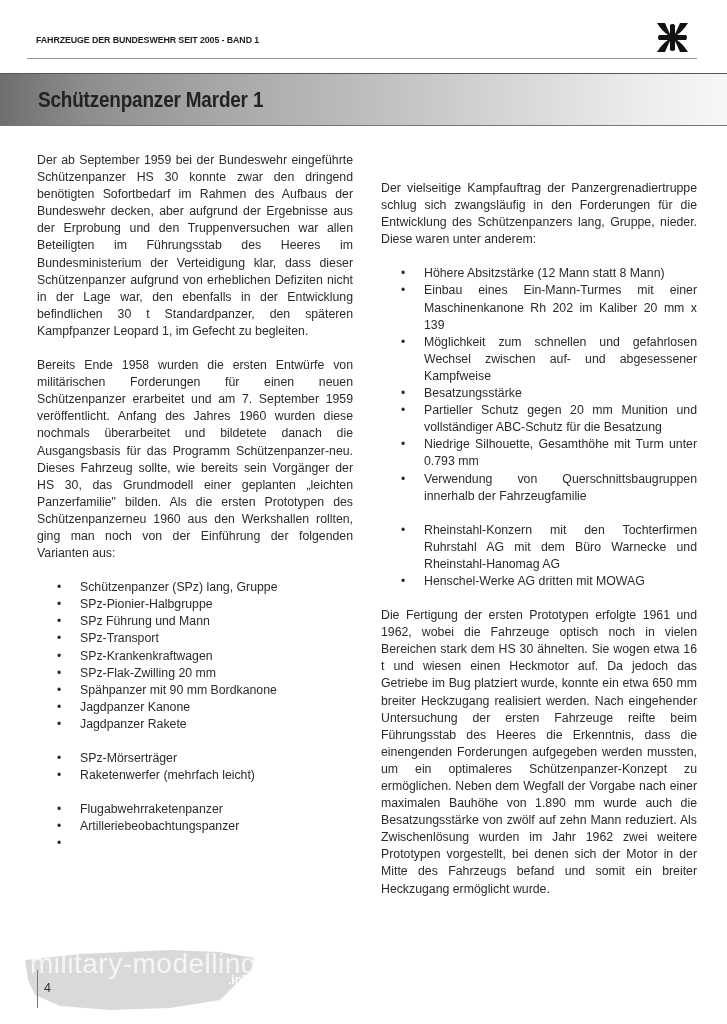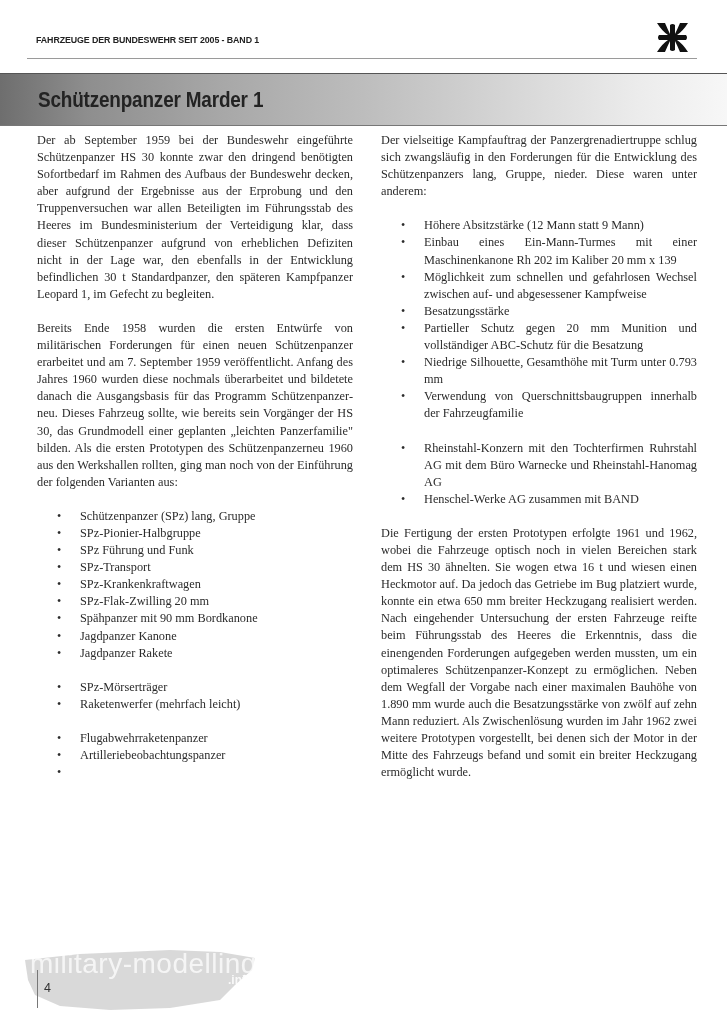--- a/index.html
+++ b/index.html
@@ -16,23 +16,23 @@
   .cross { position: absolute; left: 655px; top: 21px; width: 35px; height: 33px; }
   .title-band {
     position: absolute; left: 0; top: 73px; width: 727px; height: 51px;
     background: linear-gradient(90deg, #6e6e6e 0%, #8e8e8e 12%, #a7a7a7 30%, #bdbdbd 50%, #d6d6d6 70%, #ececec 88%, #f7f7f7 100%);
     border-top: 1px solid #555; border-bottom: 1px solid #777;
   }
   .page-title {
     position: absolute; left: 38px; top: 87px; font-size: 22px; font-weight: bold;
     color: #232323; transform: scaleX(0.86); transform-origin: left; letter-spacing: -0.2px;
   }
-  .col { position: absolute; top: 132px; width: 316px; font-size: 12.3px; line-height: 17.1px; font-family: Liberation Serif, serif; }
+  .col { position: absolute; top: 152px; width: 316px; font-size: 12.3px; line-height: 17.1px; }
   .col-left { left: 37px; }
-  .col-right { left: 381px; }
+  .col-right { left: 381px; margin-top: 28px; }
   .col p { margin: 0 0 17px 0; text-align: justify; }
   .col ul { margin: 0 0 17px 0; padding: 0 0 0 43px; list-style: none; }
   .col li { position: relative; text-align: justify; }
   .col li .bullet { position: absolute; left: -23px; top: 0; font-size: 12px; }
   .page-line { position: absolute; left: 37px; top: 970px; width: 1px; height: 38px; background: #777; }
   .page-number { position: absolute; left: 44px; top: 981px; font-size: 12.5px; color: #333; }
   .watermark {
     position: absolute; left: 20px; top: 940px; width: 240px; height: 75px;
     opacity: 0.32; pointer-events: none;
   }
@@ -56,21 +56,21 @@
 
 <div class="title-band"></div>
 <div class="page-title">Schützenpanzer Marder 1</div>
 
 <div class="col col-left">
   <p>Der ab September 1959 bei der Bundeswehr eingeführte Schützenpanzer HS 30 konnte zwar den dringend benötigten Sofortbedarf im Rahmen des Aufbaus der Bundeswehr decken, aber aufgrund der Ergebnisse aus der Erprobung und den Truppenversuchen war allen Beteiligten im Führungsstab des Heeres im Bundesministerium der Verteidigung klar, dass dieser Schützenpanzer aufgrund von erheblichen Defiziten nicht in der Lage war,  den ebenfalls in der Entwicklung befindlichen 30 t Standardpanzer, den späteren Kampfpanzer Leopard 1, im Gefecht zu begleiten.</p>
   <p>Bereits Ende 1958 wurden die ersten Entwürfe von militärischen Forderungen für einen neuen Schützenpanzer erarbeitet und am 7. September 1959 veröffentlicht. Anfang des Jahres 1960 wurden diese nochmals überarbeitet und bildetete danach die Ausgangsbasis für das Programm Schützenpanzer-neu. Dieses Fahrzeug sollte, wie bereits sein Vorgänger der HS 30, das Grundmodell einer geplanten „leichten Panzerfamilie" bilden. Als die ersten Prototypen des Schützenpanzerneu 1960 aus den Werkshallen rollten, ging man noch von der Einführung der folgenden Varianten aus:</p>
   <ul>
       <li><span class="bullet">•</span><span>Schützenpanzer (SPz) lang, Gruppe</span></li>
       <li><span class="bullet">•</span><span>SPz-Pionier-Halbgruppe</span></li>
-      <li><span class="bullet">•</span><span>SPz Führung und Funk</span></li>
+      <li><span class="bullet">•</span><span>SPz Führung und Mann</span></li>
       <li><span class="bullet">•</span><span>SPz-Transport</span></li>
       <li><span class="bullet">•</span><span>SPz-Krankenkraftwagen</span></li>
       <li><span class="bullet">•</span><span>SPz-Flak-Zwilling 20 mm</span></li>
       <li><span class="bullet">•</span><span>Spähpanzer mit 90 mm Bordkanone</span></li>
       <li><span class="bullet">•</span><span>Jagdpanzer Kanone</span></li>
       <li><span class="bullet">•</span><span>Jagdpanzer Rakete</span></li>
     </ul>
   <ul>
       <li><span class="bullet">•</span><span>SPz-Mörserträger</span></li>
       <li><span class="bullet">•</span><span>Raketenwerfer (mehrfach leicht)</span></li>
@@ -78,31 +78,31 @@
   <ul>
       <li><span class="bullet">•</span><span>Flugabwehrraketenpanzer</span></li>
       <li><span class="bullet">•</span><span>Artilleriebeobachtungspanzer</span></li>
       <li><span class="bullet">•</span></li>
     </ul>
 </div>
 
 <div class="col col-right">
   <p>Der vielseitige Kampfauftrag der Panzergrenadiertruppe schlug sich zwangsläufig in den Forderungen für die Entwicklung des Schützenpanzers lang, Gruppe, nieder. Diese waren unter anderem:</p>
   <ul>
-      <li><span class="bullet">•</span><span>Höhere Absitzstärke (12 Mann statt 9 Mann)</span></li>
+      <li><span class="bullet">•</span><span>Höhere Absitzstärke (12 Mann statt 8 Mann)</span></li>
       <li><span class="bullet">•</span><span>Einbau eines Ein-Mann-Turmes mit einer Maschinenkanone Rh 202 im Kaliber 20 mm x 139</span></li>
       <li><span class="bullet">•</span><span>Möglichkeit zum schnellen und gefahrlosen Wechsel zwischen auf- und abgesessener Kampfweise</span></li>
       <li><span class="bullet">•</span><span>Besatzungsstärke</span></li>
       <li><span class="bullet">•</span><span>Partieller Schutz gegen 20 mm Munition und vollständiger ABC-Schutz für die Besatzung</span></li>
       <li><span class="bullet">•</span><span>Niedrige Silhouette, Gesamthöhe mit Turm unter 0.793 mm</span></li>
       <li><span class="bullet">•</span><span>Verwendung von Querschnittsbaugruppen innerhalb der Fahrzeugfamilie</span></li>
     </ul>
   <ul>
       <li><span class="bullet">•</span><span>Rheinstahl-Konzern mit den Tochterfirmen Ruhrstahl AG mit dem Büro Warnecke und Rheinstahl-Hanomag AG</span></li>
-      <li><span class="bullet">•</span><span>Henschel-Werke AG zusammen mit BAND</span></li>
+      <li><span class="bullet">•</span><span>Henschel-Werke AG dritten mit MOWAG</span></li>
     </ul>
   <p>Die Fertigung der ersten Prototypen erfolgte 1961 und 1962, wobei die Fahrzeuge optisch noch in vielen Bereichen stark dem HS 30 ähnelten. Sie wogen etwa 16 t und wiesen einen Heckmotor auf. Da jedoch das Getriebe im Bug platziert wurde, konnte ein etwa 650 mm breiter Heckzugang realisiert werden. Nach eingehender Untersuchung der ersten Fahrzeuge reifte beim Führungsstab des Heeres die Erkenntnis, dass die einengenden Forderungen aufgegeben werden mussten, um ein optimaleres Schützenpanzer-Konzept zu ermöglichen. Neben dem Wegfall der Vorgabe nach einer maximalen Bauhöhe von 1.890 mm wurde auch die Besatzungsstärke von zwölf auf zehn Mann reduziert. Als Zwischenlösung wurden im Jahr 1962 zwei weitere Prototypen vorgestellt, bei denen sich der Motor in der Mitte des Fahrzeugs befand und somit ein breiter Heckzugang ermöglicht wurde.</p>
 </div>
 
 <svg class="watermark" viewBox="0 0 240 75">
   <path d="M5 20 L60 14 L150 10 L200 12 L235 18 L232 30 L215 45 L200 60 L150 68 L90 70 L40 66 L15 55 L8 40 Z" fill="#8a8a8a"></path>
 </svg>
 <div class="watermark-text">military-modelling</div>
 <div class="watermark-sub">.info</div>
 

